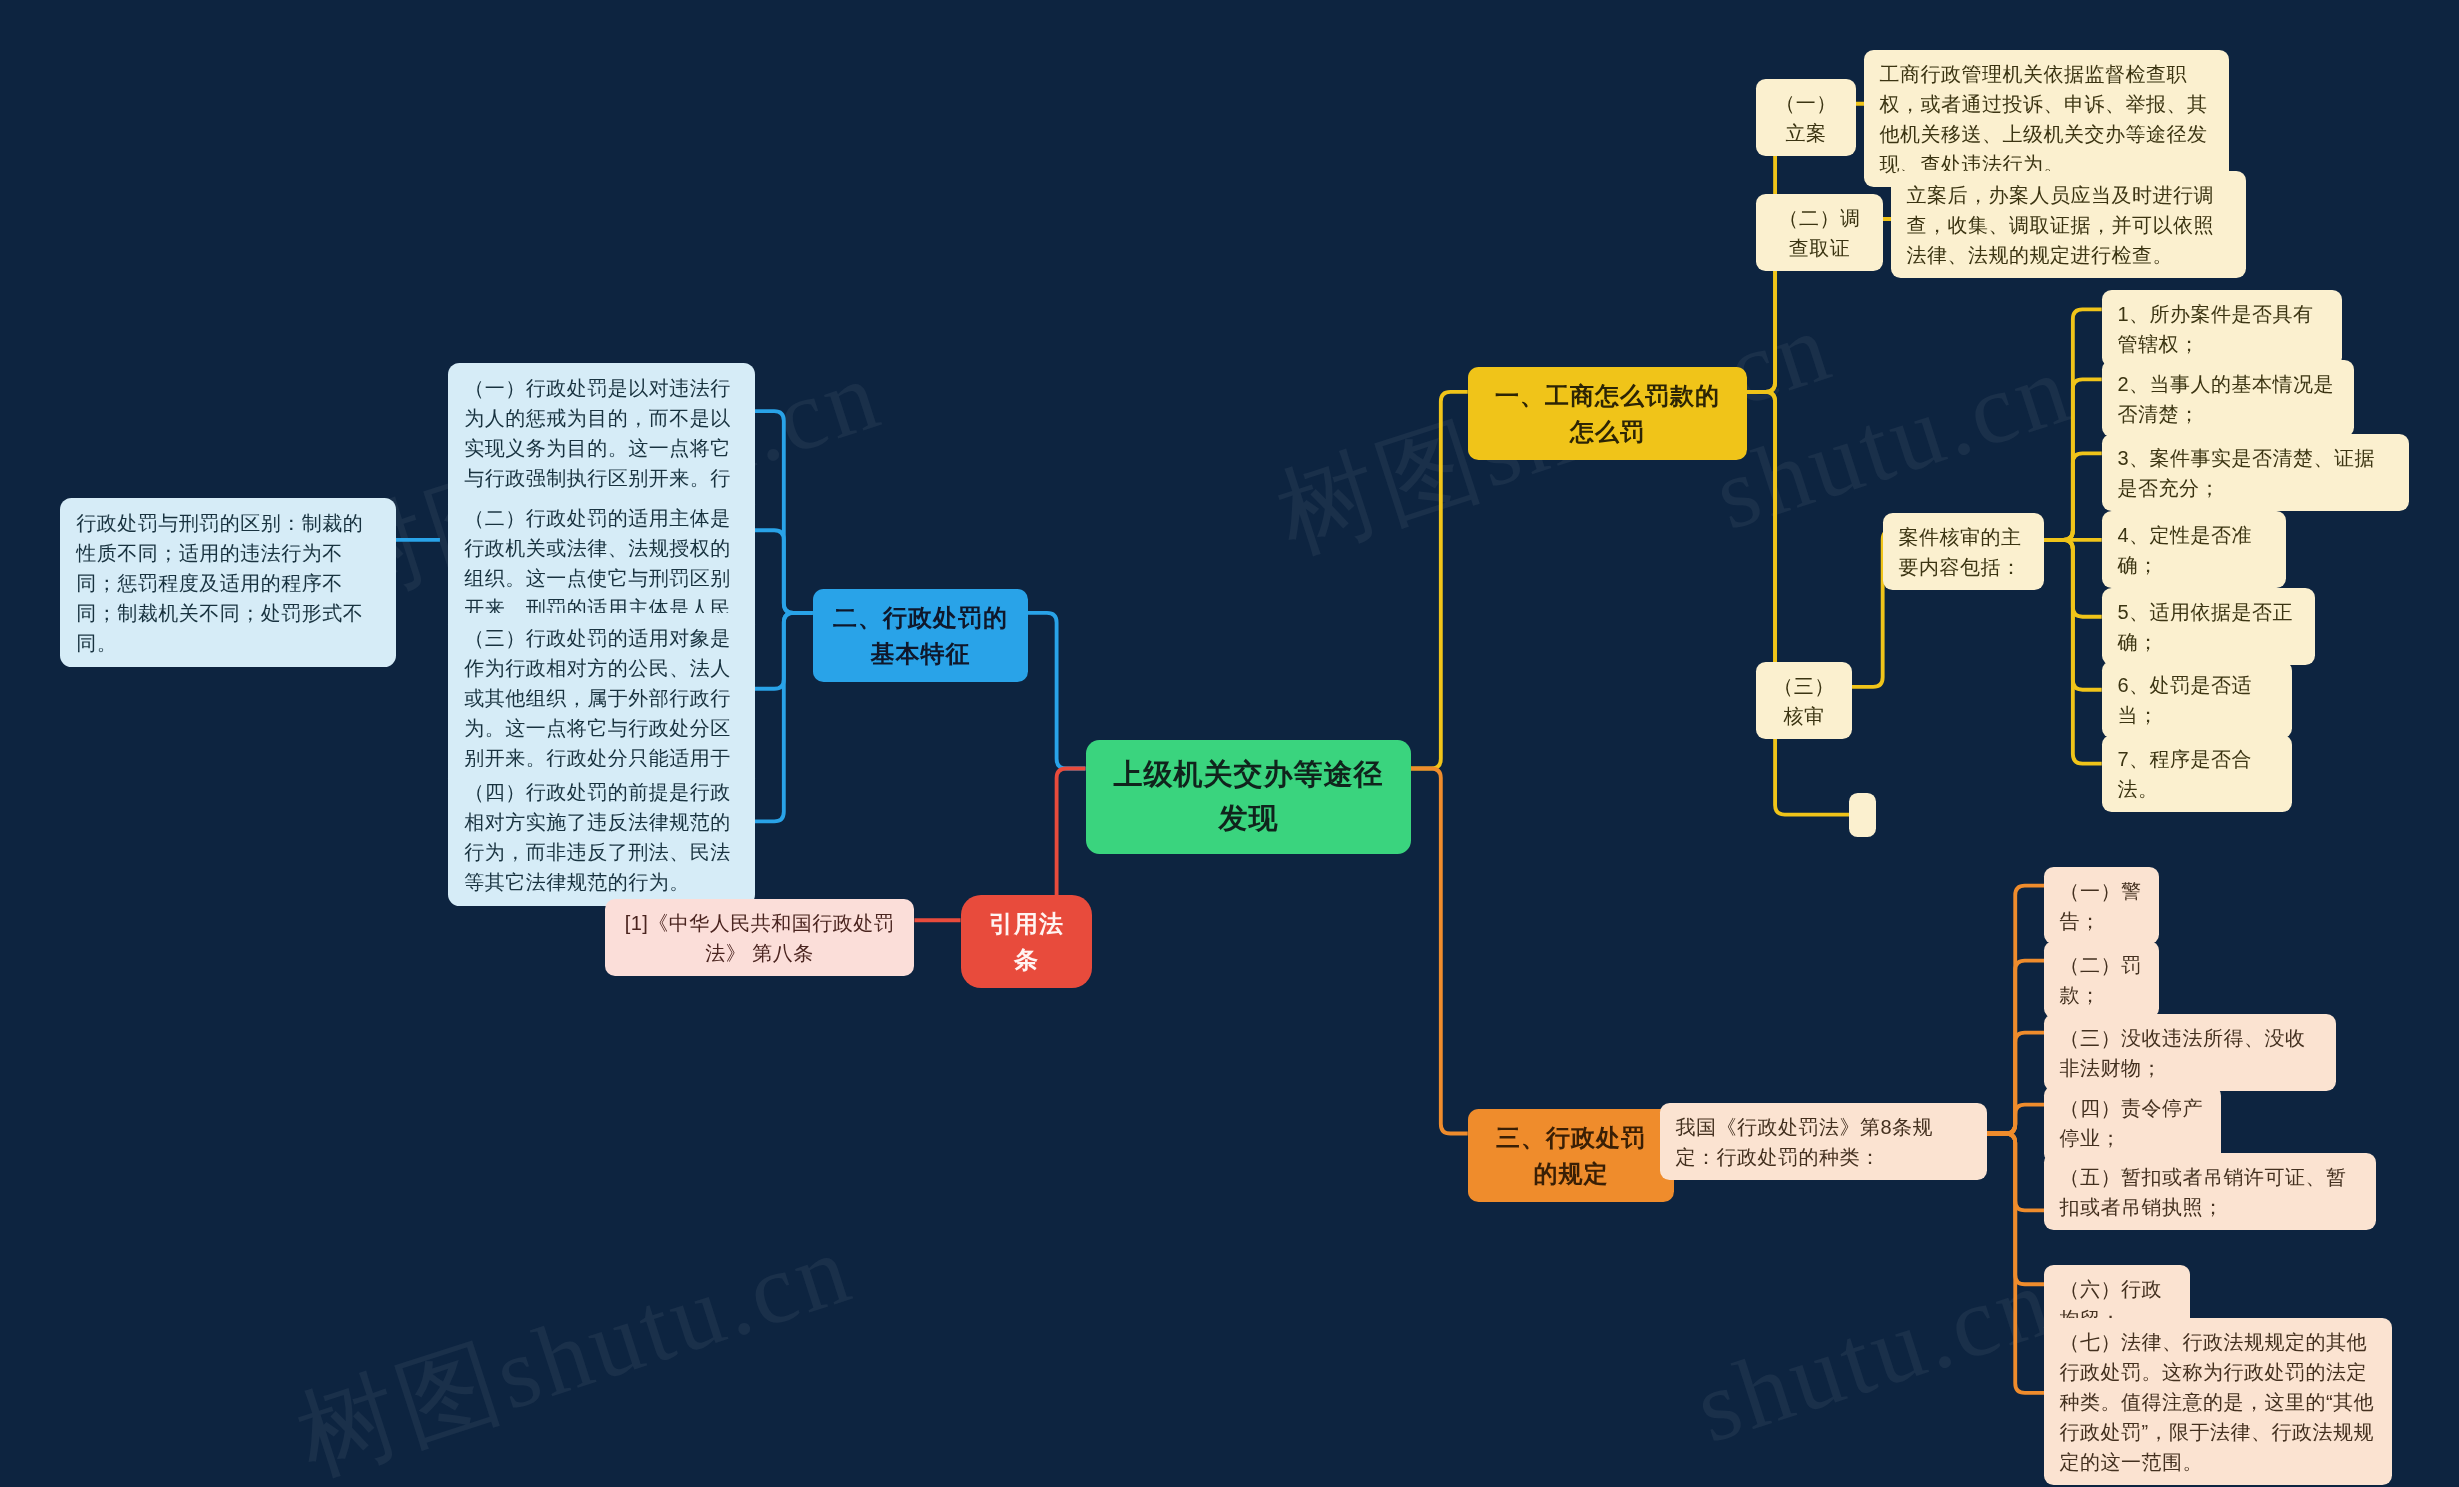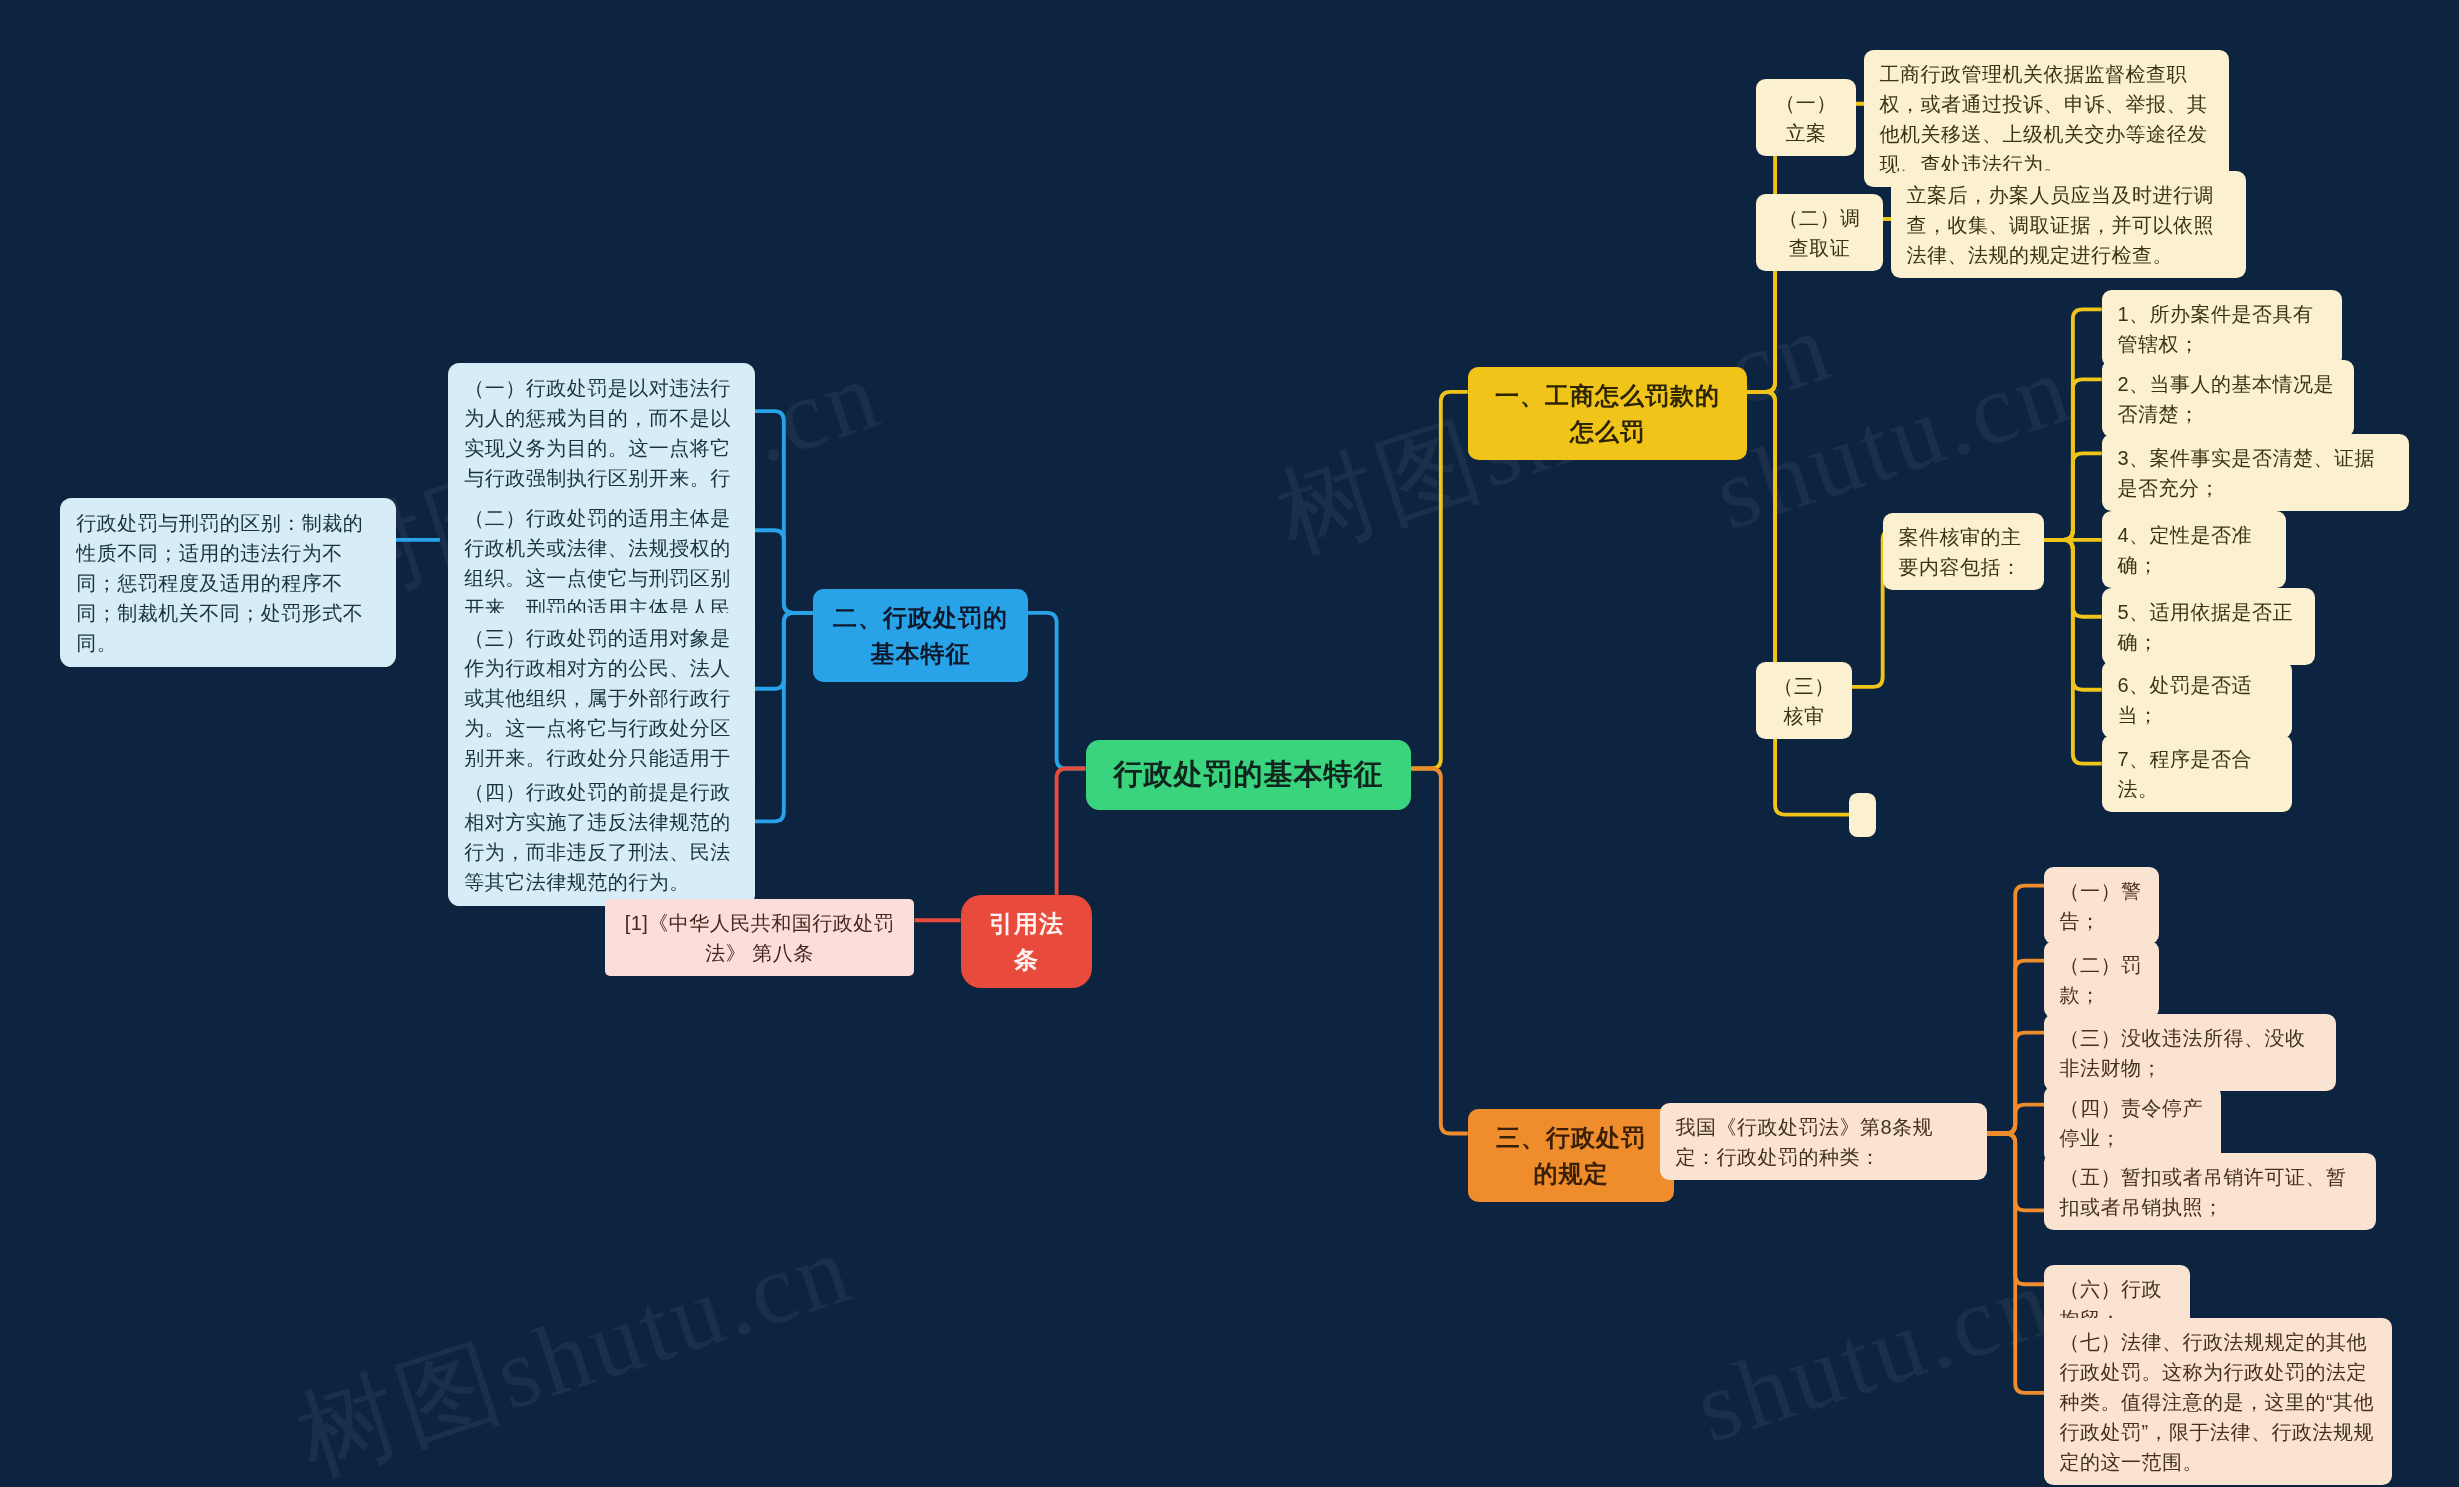--- a/index.html
+++ b/index.html
@@ -112,21 +112,21 @@
     font-weight:600;
     padding:10.6px 19px;
     border-radius:20px;
     letter-spacing:1px;
   }
   .n-red{
     background:#fbded9;
     color:#4a241f;
     font-size:20px;
     padding:8.6px 15.4px;
-    border-radius:5px;
+    border-radius:10px;
     letter-spacing:0.5px;
   }
 </style>
 </head>
 <body>
 
 <div id="canvas">
 
   <div class="wm" style="left:317px;top:413px;">树图shutu.cn</div>
   <div class="wm" style="left:1268px;top:365px;">树图shutu.cn</div>
@@ -179,21 +179,21 @@
       <path d="M846 638 H826 Q816 638 816 628 V562 Q816 552 806 552 H786" stroke="#29a3e8"></path>
       <path d="M846 638 H826 Q816 638 816 648 V707 Q816 717 806 717 H786" stroke="#29a3e8"></path>
       <path d="M846 638 H826 Q816 638 816 648 V845 Q816 855 806 855 H786" stroke="#29a3e8"></path>
 
       <path d="M458 562 H438 Q428 562 428 562 H412" stroke="#29a3e8"></path>
 
       <path d="M1000 958 H980 Q970 958 970 958 H952" stroke="#e84b3c"></path>
     </g>
   </svg>
 
-  <div class="node n-root" style="left:1086px;top:740px;width:325px;text-align:center;">行政处罚的基本特征</div>
+  <div class="node n-root" style="left:1086px;top:740px;width:325px;text-align:center;">上级机关交办等途径发现</div>
 
   <div class="node n-cat-yellow" style="left:1468px;top:367px;width:279px;text-align:center;">一、工商怎么罚款的怎么罚</div>
 
   <div class="node n-yellow" style="left:1756px;top:79px;width:100px;text-align:center;">（一）立案</div>
   <div class="node n-yellow" style="left:1864px;top:50px;width:365px;">工商行政管理机关依据监督检查职权，或者通过投诉、申诉、举报、其他机关移送、上级机关交办等途径发现、查处违法行为。</div>
 
   <div class="node n-yellow" style="left:1756px;top:194px;width:127px;text-align:center;">（二）调查取证</div>
   <div class="node n-yellow" style="left:1891px;top:171px;width:355px;">立案后，办案人员应当及时进行调查，收集、调取证据，并可以依照法律、法规的规定进行检查。</div>
 
   <div class="node n-yellow" style="left:1756px;top:662px;width:96px;text-align:center;">（三）核审</div>

